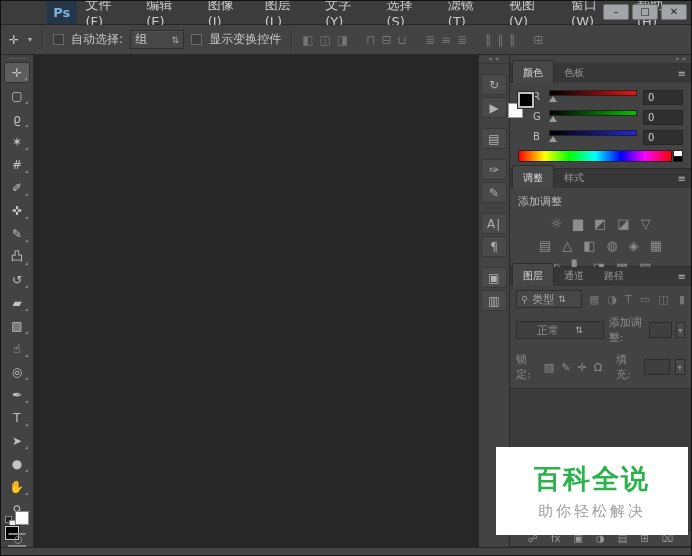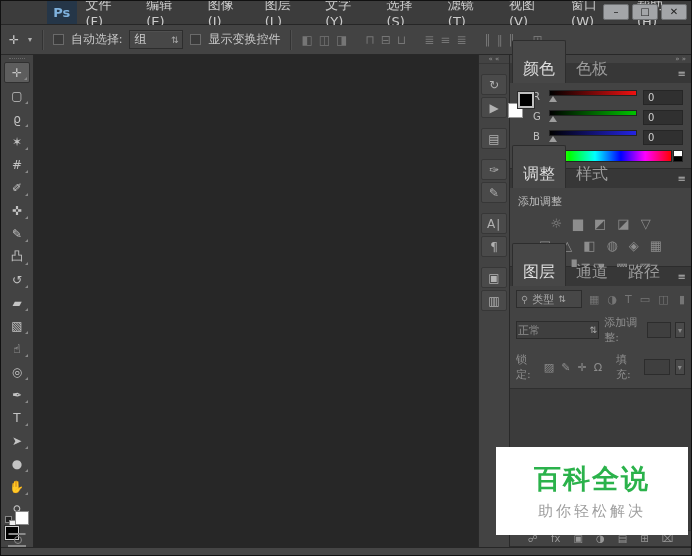--- a/index.html
+++ b/index.html
@@ -22,21 +22,21 @@
   .win-btn { width:26px; height:16px; background:#a3a5a8; border:1px solid #6f7173;
     border-radius:2px; color:#222; font-size:10px; line-height:14px; text-align:center; }
   
   .options-bar { position:absolute; left:0; top:24px; right:0; height:30px;
     background:#434343; border-bottom:1px solid #282828; display:flex; align-items:center;
     padding-left:8px; gap:7px; }
   .opt-sep { width:1px; height:20px; background:#333; margin:0 3px; box-shadow:1px 0 0 #4f4f4f; }
   .tool-glyph { color:#c8c8c8; font-size:12px; }
   .dd-arrow { font-size:8px; color:#b0b0b0; margin-left:2px; }
   .checkbox { width:11px; height:11px; background:#3a3a3a; border:1px solid #6a6a6a; }
-  .opt-label { font-size:12px; color:#c6c6c6;font-family:Liberation Serif, serif; }
+  .opt-label { font-size:12px; color:#c6c6c6; }
   .opt-select { display:flex; align-items:center; justify-content:space-between;
     width:54px; height:19px; background:#474747; border:1px solid #2d2d2d;
     box-shadow:0 1px 0 #505050 inset; padding:0 4px; color:#cfcfcf; }
   .stepper { font-size:9px; color:#aaa; }
   .align-icons { display:flex; align-items:center; gap:6px; }
   .align-icon { color:#767676; font-size:12px; }
   .align-icon.group-start { margin-left:12px; }
   
   .toolbar { position:absolute; left:0; top:54px; width:33px; bottom:8px;
     background:#434343; border-right:1px solid #282828; display:flex; flex-direction:column;
@@ -77,21 +77,21 @@
     border:1px solid #373737; border-radius:2px; }
   .strip-icon.group-start { margin-top:10px; }
   
   .panels { position:absolute; left:509px; right:0; top:54px; bottom:8px;
     background:#434343; display:flex; flex-direction:column; }
   .panels-header { height:9px; font-size:7px; color:#9a9a9a; text-align:right;
     padding-right:5px; line-height:8px; border-bottom:1px solid #373737; }
   .panel { display:flex; flex-direction:column; border-bottom:1px solid #2c2c2c; }
   .tab-bar { height:19px; background:#373737; display:flex; align-items:flex-end;
     position:relative; padding-left:2px; }
-  .tab { padding:18px 10px 3px; font-size:16px; color:#9b9b9b; }
+  .tab { padding:5px 10px 3px; font-size:10px; color:#9b9b9b; }
   .tab.active { background:#474747; color:#dcdcdc; border:1px solid #2d2d2d; border-bottom:none;
     border-radius:2px 2px 0 0; }
   .panel-menu { position:absolute; right:5px; top:4px; color:#b5b5b5; font-size:10px; }
   
   .color-body { display:flex; padding:7px 8px 4px; gap:10px; }
   .mini-swatches { position:relative; width:26px; height:26px; margin-top:2px; }
   .mini-bg { position:absolute; right:0; bottom:0; width:15px; height:15px; background:#fff;
     border:1px solid #9a9a9a; }
   .mini-fg { position:absolute; left:0; top:0; width:16px; height:16px; background:#000;
     border:2px solid #bfbfbf; box-shadow:0 0 0 1px #2c2c2c; }
@@ -118,21 +118,21 @@
   
   .layers { flex:1; display:flex; flex-direction:column; }
   .filter-row { display:flex; align-items:center; gap:7px; padding:4px 6px; }
   .filter-select { display:flex; align-items:center; gap:4px; width:66px; height:18px;
     background:#474747; border:1px solid #2d2d2d; padding:0 4px; color:#a8a8a8; font-size:11px; }
   .search-glyph { font-size:10px; color:#9a9a9a; }
   .filter-icon { color:#757575; font-size:11px; }
   .filter-toggle { margin-left:auto; color:#757575; font-size:11px; }
   .blend-row { display:flex; align-items:center; gap:5px; padding:3px 6px 4px; }
   .blend-select { display:flex; align-items:center; justify-content:space-between; width:104px;
-    height:18px; background:#3f3f3f; border:1px solid #2c2c2c; padding:0 1px; color:#8f8f8f;
+    height:18px; background:#3f3f3f; border:1px solid #2c2c2c; padding:0 20px; color:#8f8f8f;
     font-size:11px; }
   .small-label { font-size:11px; color:#8f8f8f; }
   .value-box { width:30px; height:16px; background:#3f3f3f; border:1px solid #2c2c2c; }
   .value-arrow { width:12px; height:16px; background:#4a4a4a; border:1px solid #2c2c2c;
     color:#8a8a8a; font-size:8px; text-align:center; line-height:15px; margin-left:-1px; }
   .lock-row { display:flex; align-items:center; gap:6px; padding:3px 6px 6px;
     border-bottom:1px solid #2f2f2f; }
   .lock-icon { color:#8d8d8d; font-size:11px; }
   .layers-content { flex:1; background:#3b3b3b; }
   .layers-bottom { height:16px; background:#434343; border-top:1px solid #2f2f2f;

